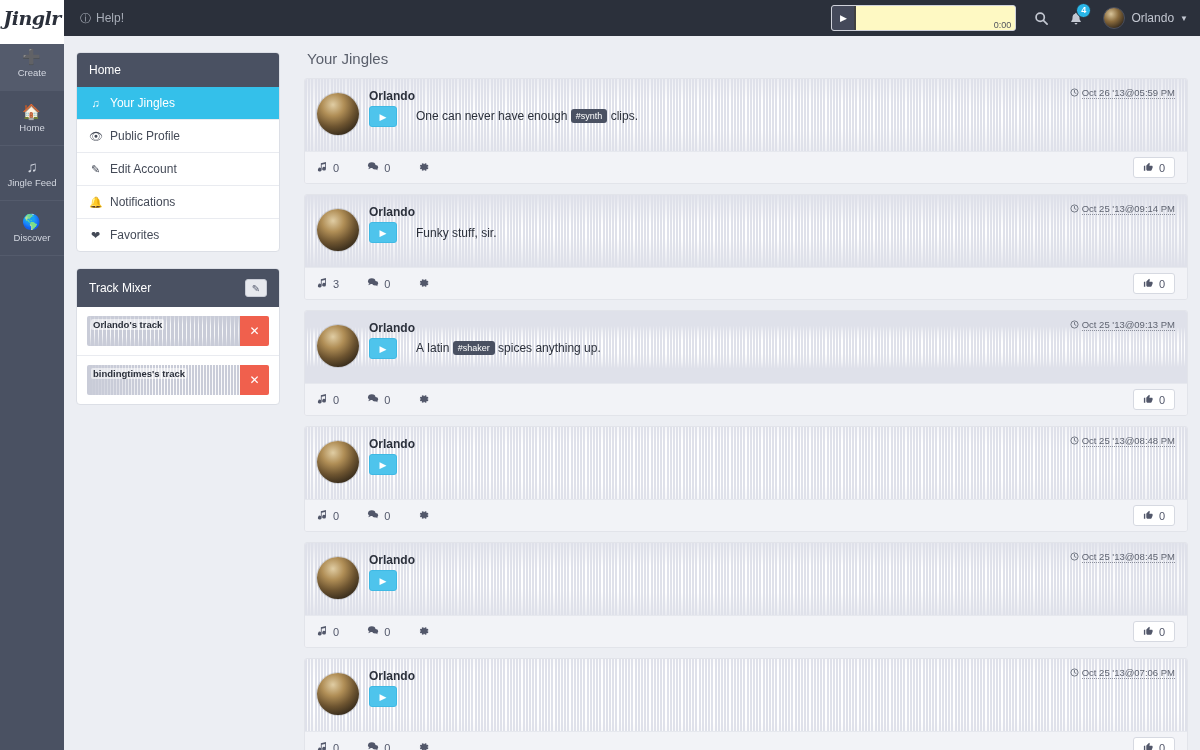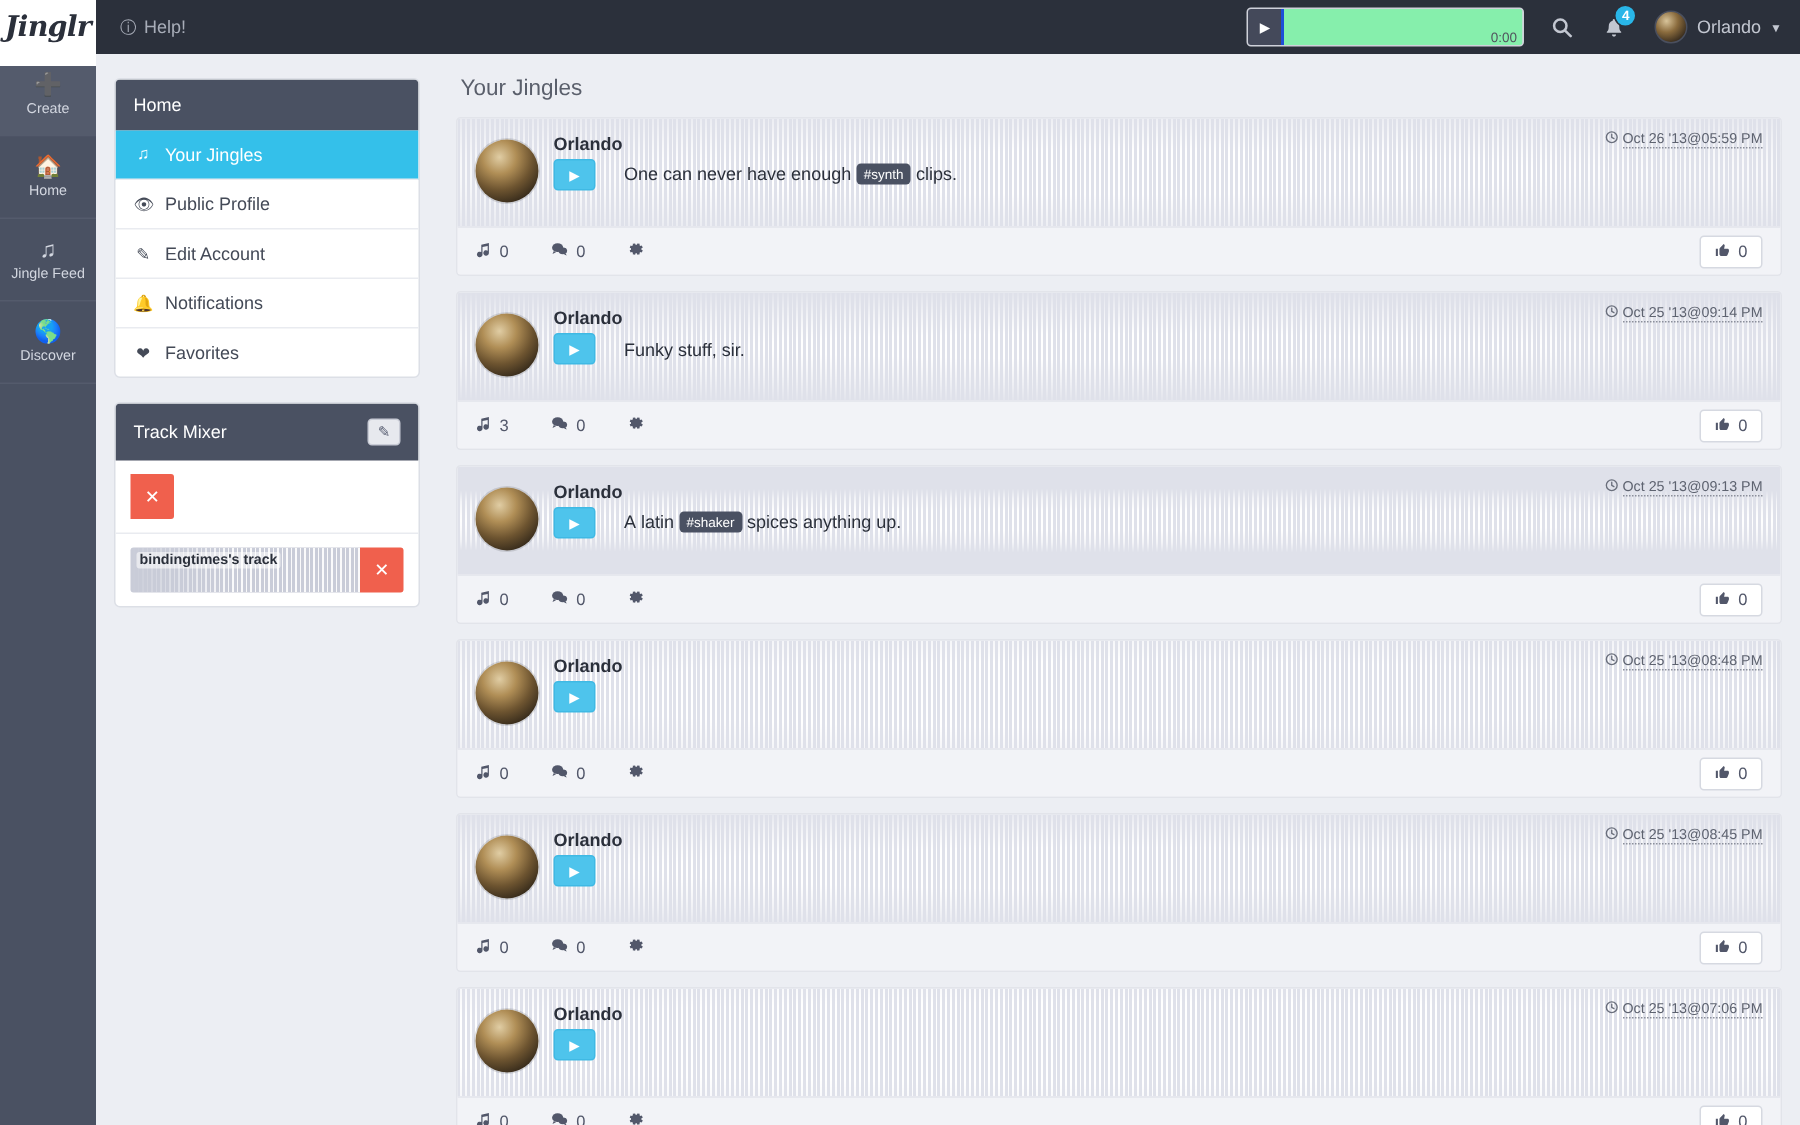--- a/index.html
+++ b/index.html
@@ -37,22 +37,22 @@
     background: #dcdde5; border-radius: 3px; overflow: hidden;
     margin-right: 18px; width: 185px;
     border: 1px solid #cfd1da;
   }
   .mini-player .pp {
     width: 22px; background: #44495a; color: #ffffff;
     display: flex; align-items: center; justify-content: center;
     font-size: 9px;
   }
   .mini-player .track {
-    flex: 1; position: relative; background: #86efac;
-    border-left: 2px solid #1d4ed8;
+    flex: 1; position: relative; background: #fef9c3;
+    border-left: 2px solid #404040;
   }
   .mini-player .time {
     position: absolute; right: 4px; bottom: 0px;
     font-size: 9px; color: #51545e;
   }
   .icon-btn {
     color: #c3c7d1; font-size: 14px; margin-right: 20px;
     position: relative; display: flex; align-items: center;
   }
   .badge {
@@ -315,20 +315,24 @@
   </div>
 
   <div class="panel">
     <div class="panel-head">
       <span>Track Mixer</span>
       <span class="edit-btn">
         <span>✎</span>
       </span>
     </div>
     <div class="mix-row">
+      <div class="mix-wave">
+        <div class="wv"></div>
+        <span class="mix-name">Orlando's track</span>
+      </div>
       <div class="mix-del">✕</div>
     </div>
     <div class="mix-row">
       <div class="mix-wave two">
         <div class="wv"></div>
         <span class="mix-name">bindingtimes's track</span>
       </div>
       <div class="mix-del">✕</div>
     </div>
   </div>

